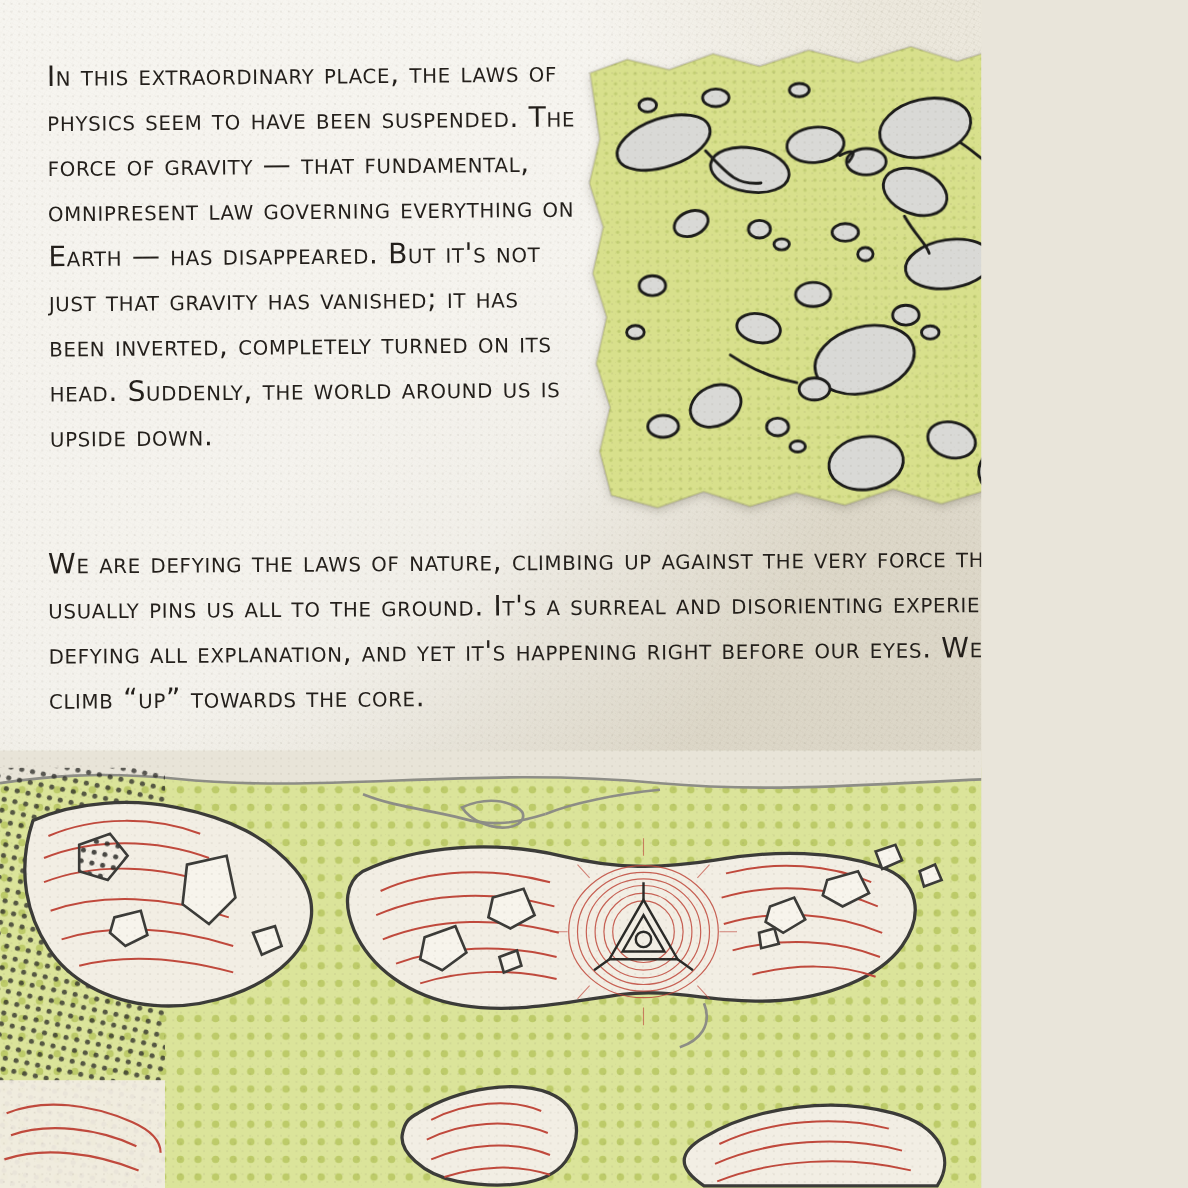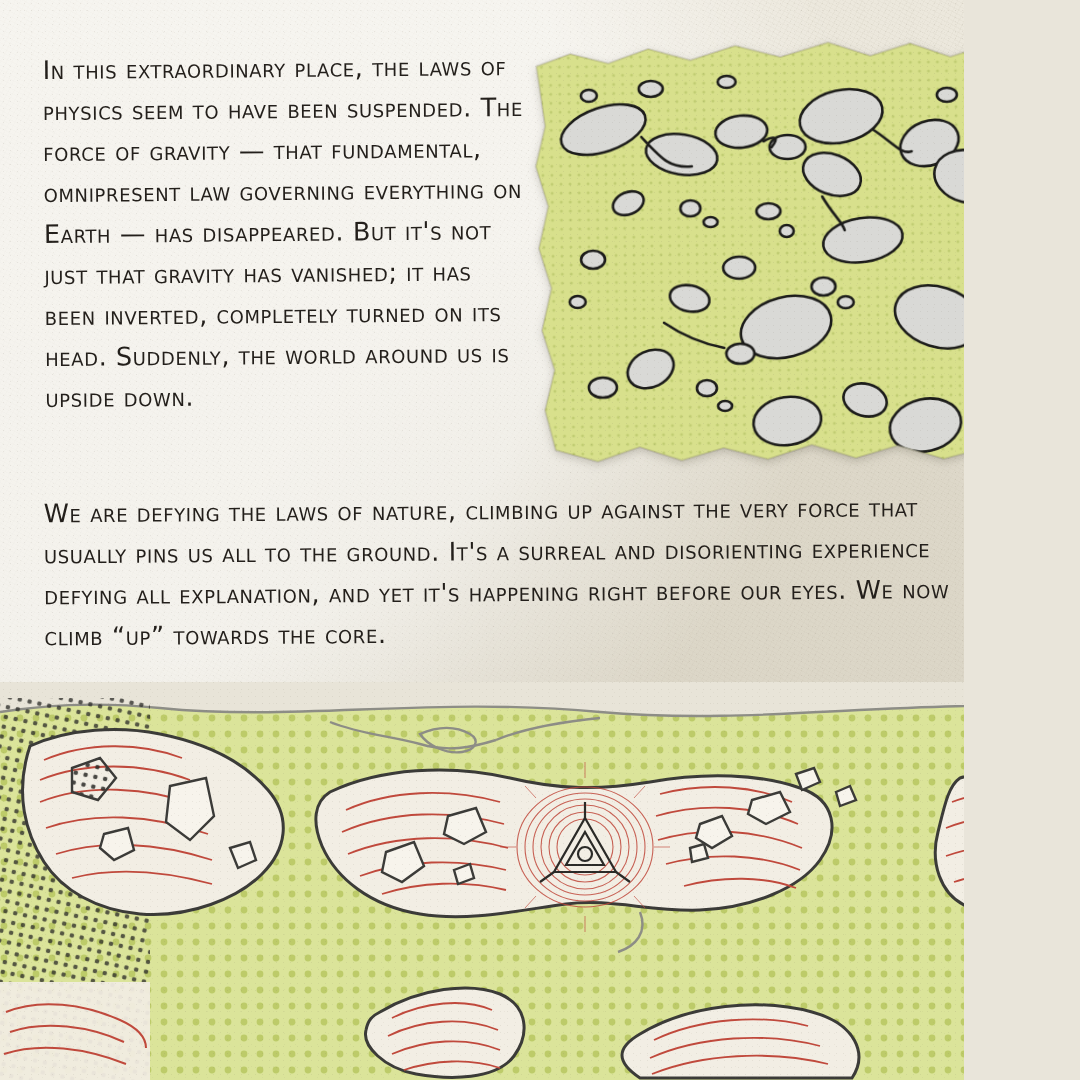--- a/index.html
+++ b/index.html
@@ -10,21 +10,21 @@
     width: 1080px;
     height: 1080px;
     overflow: hidden;
     background: #e9e5da;
     font-family: "DejaVu Sans", sans-serif;
   }
 
   
   #page {
     position: relative;
-    width: 964px;
+    width: 892px;
     height: 1080px;
     background-color: #e8e4d8;
     background-image:
       radial-gradient(circle at 12% 18%, rgba(255,255,255,0.55) 0 38%, rgba(255,255,255,0) 60%),
       radial-gradient(circle at 82% 72%, rgba(200,192,172,0.35) 0 30%, rgba(200,192,172,0) 55%),
       repeating-linear-gradient(27deg, rgba(160,152,130,0.055) 0 1px, rgba(0,0,0,0) 1px 4px),
       repeating-linear-gradient(-63deg, rgba(160,152,130,0.05) 0 1px, rgba(0,0,0,0) 1px 5px),
       linear-gradient(#ece8dd, #e3dfd2);
     overflow: hidden;
   }

